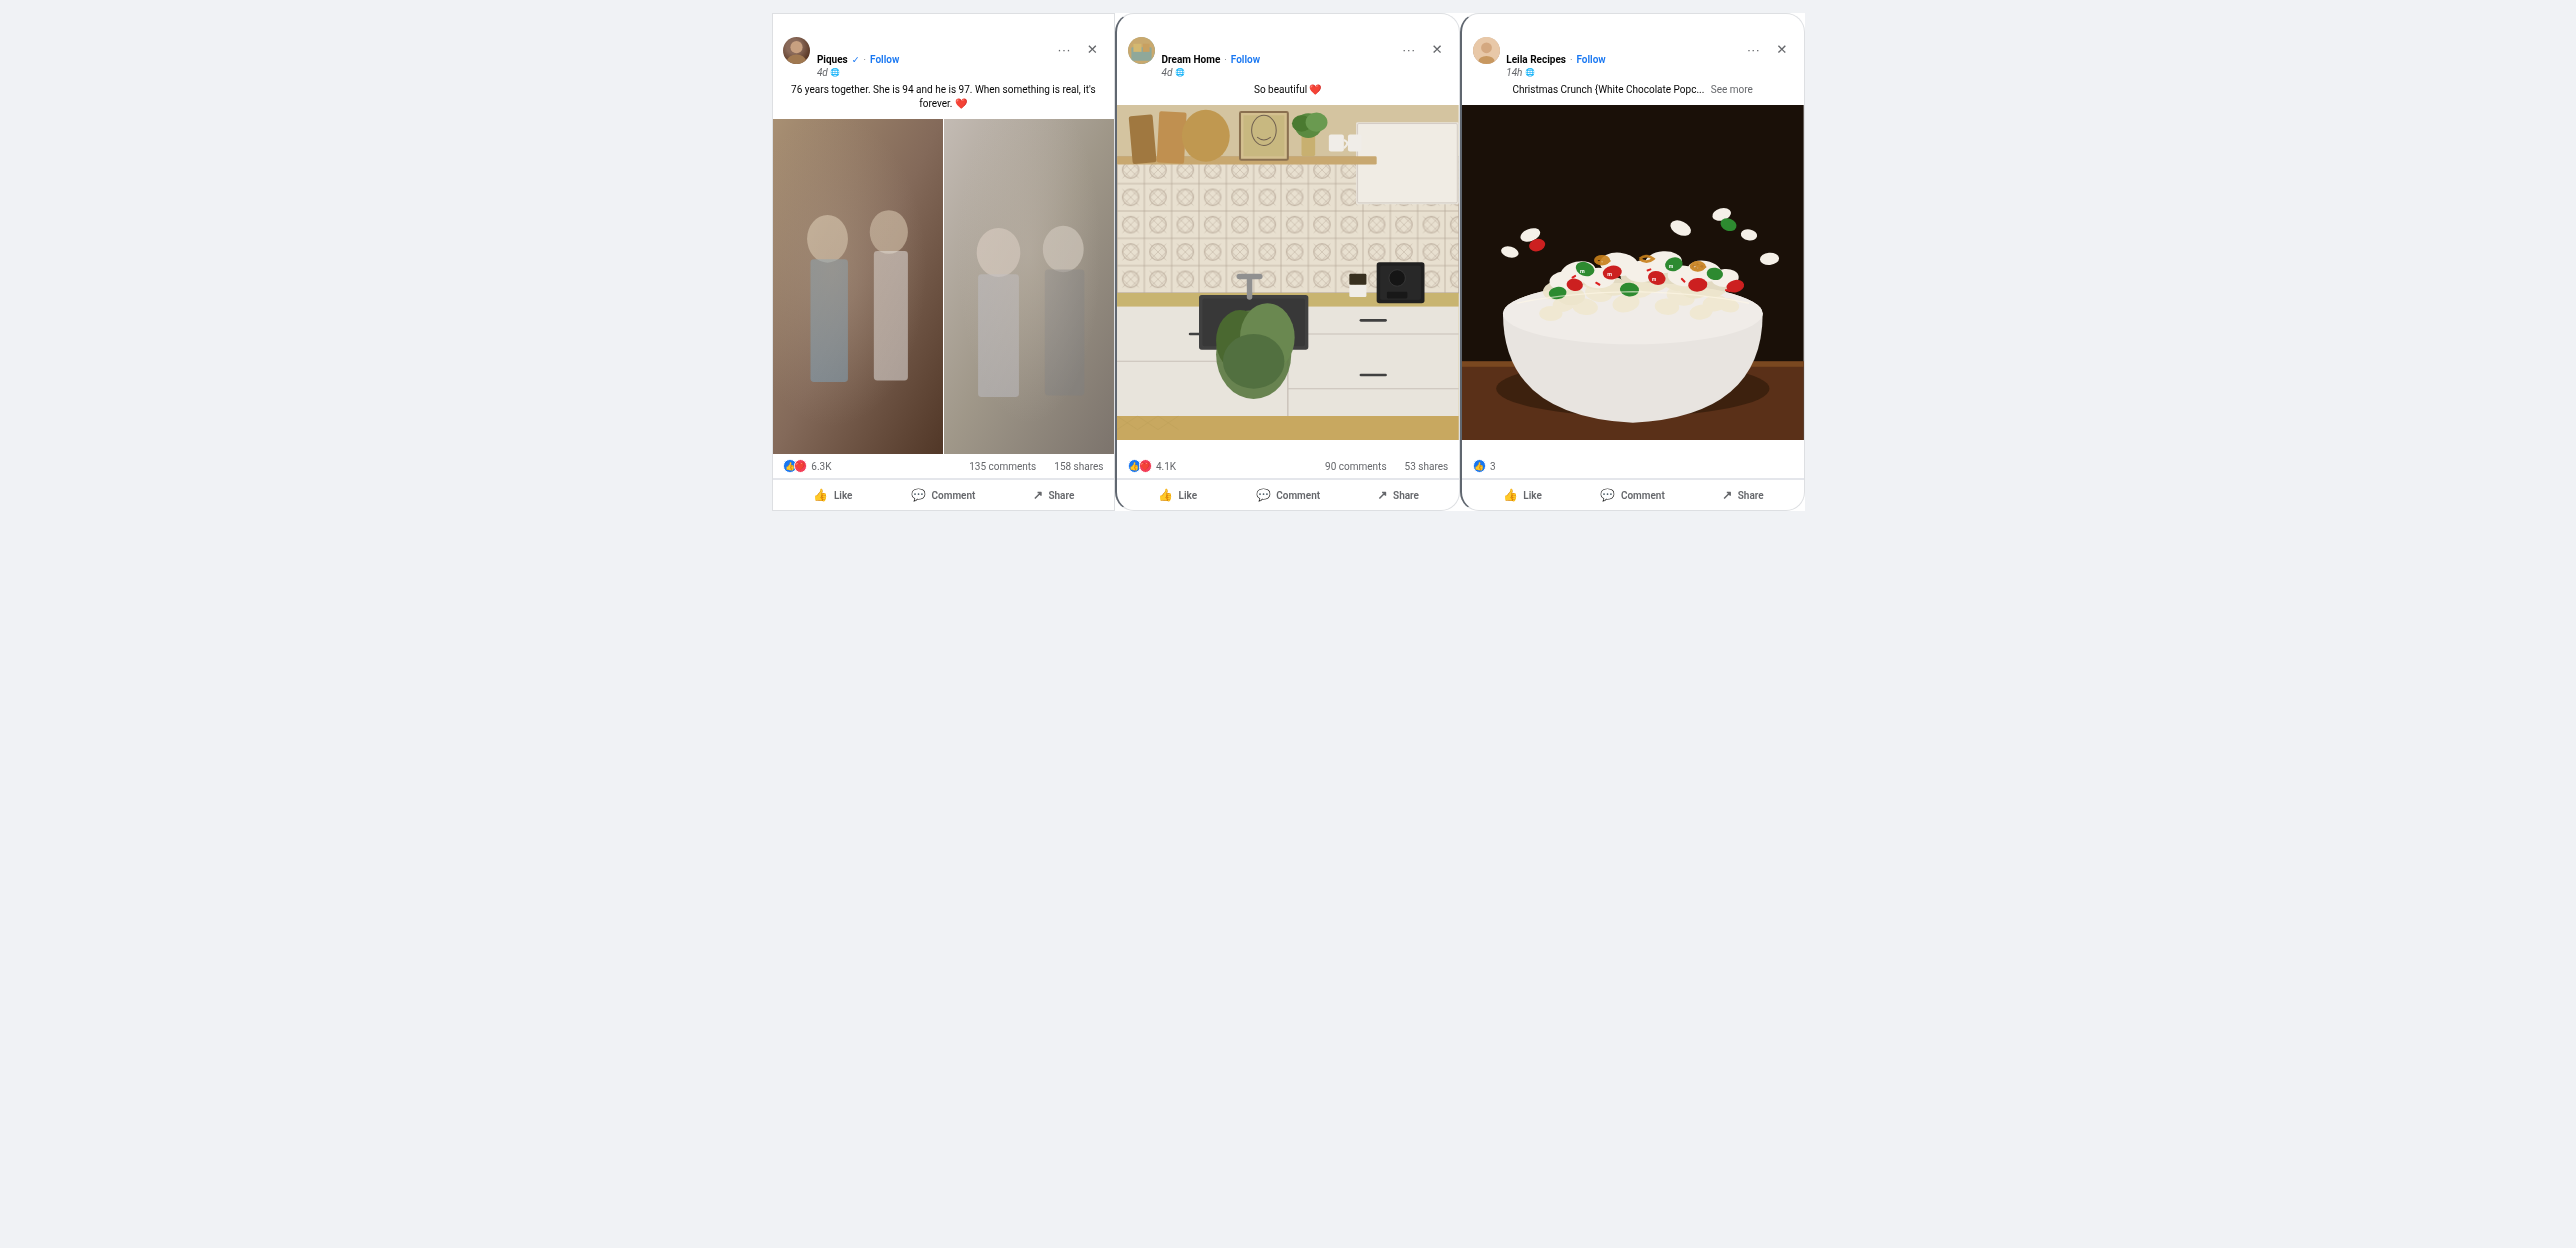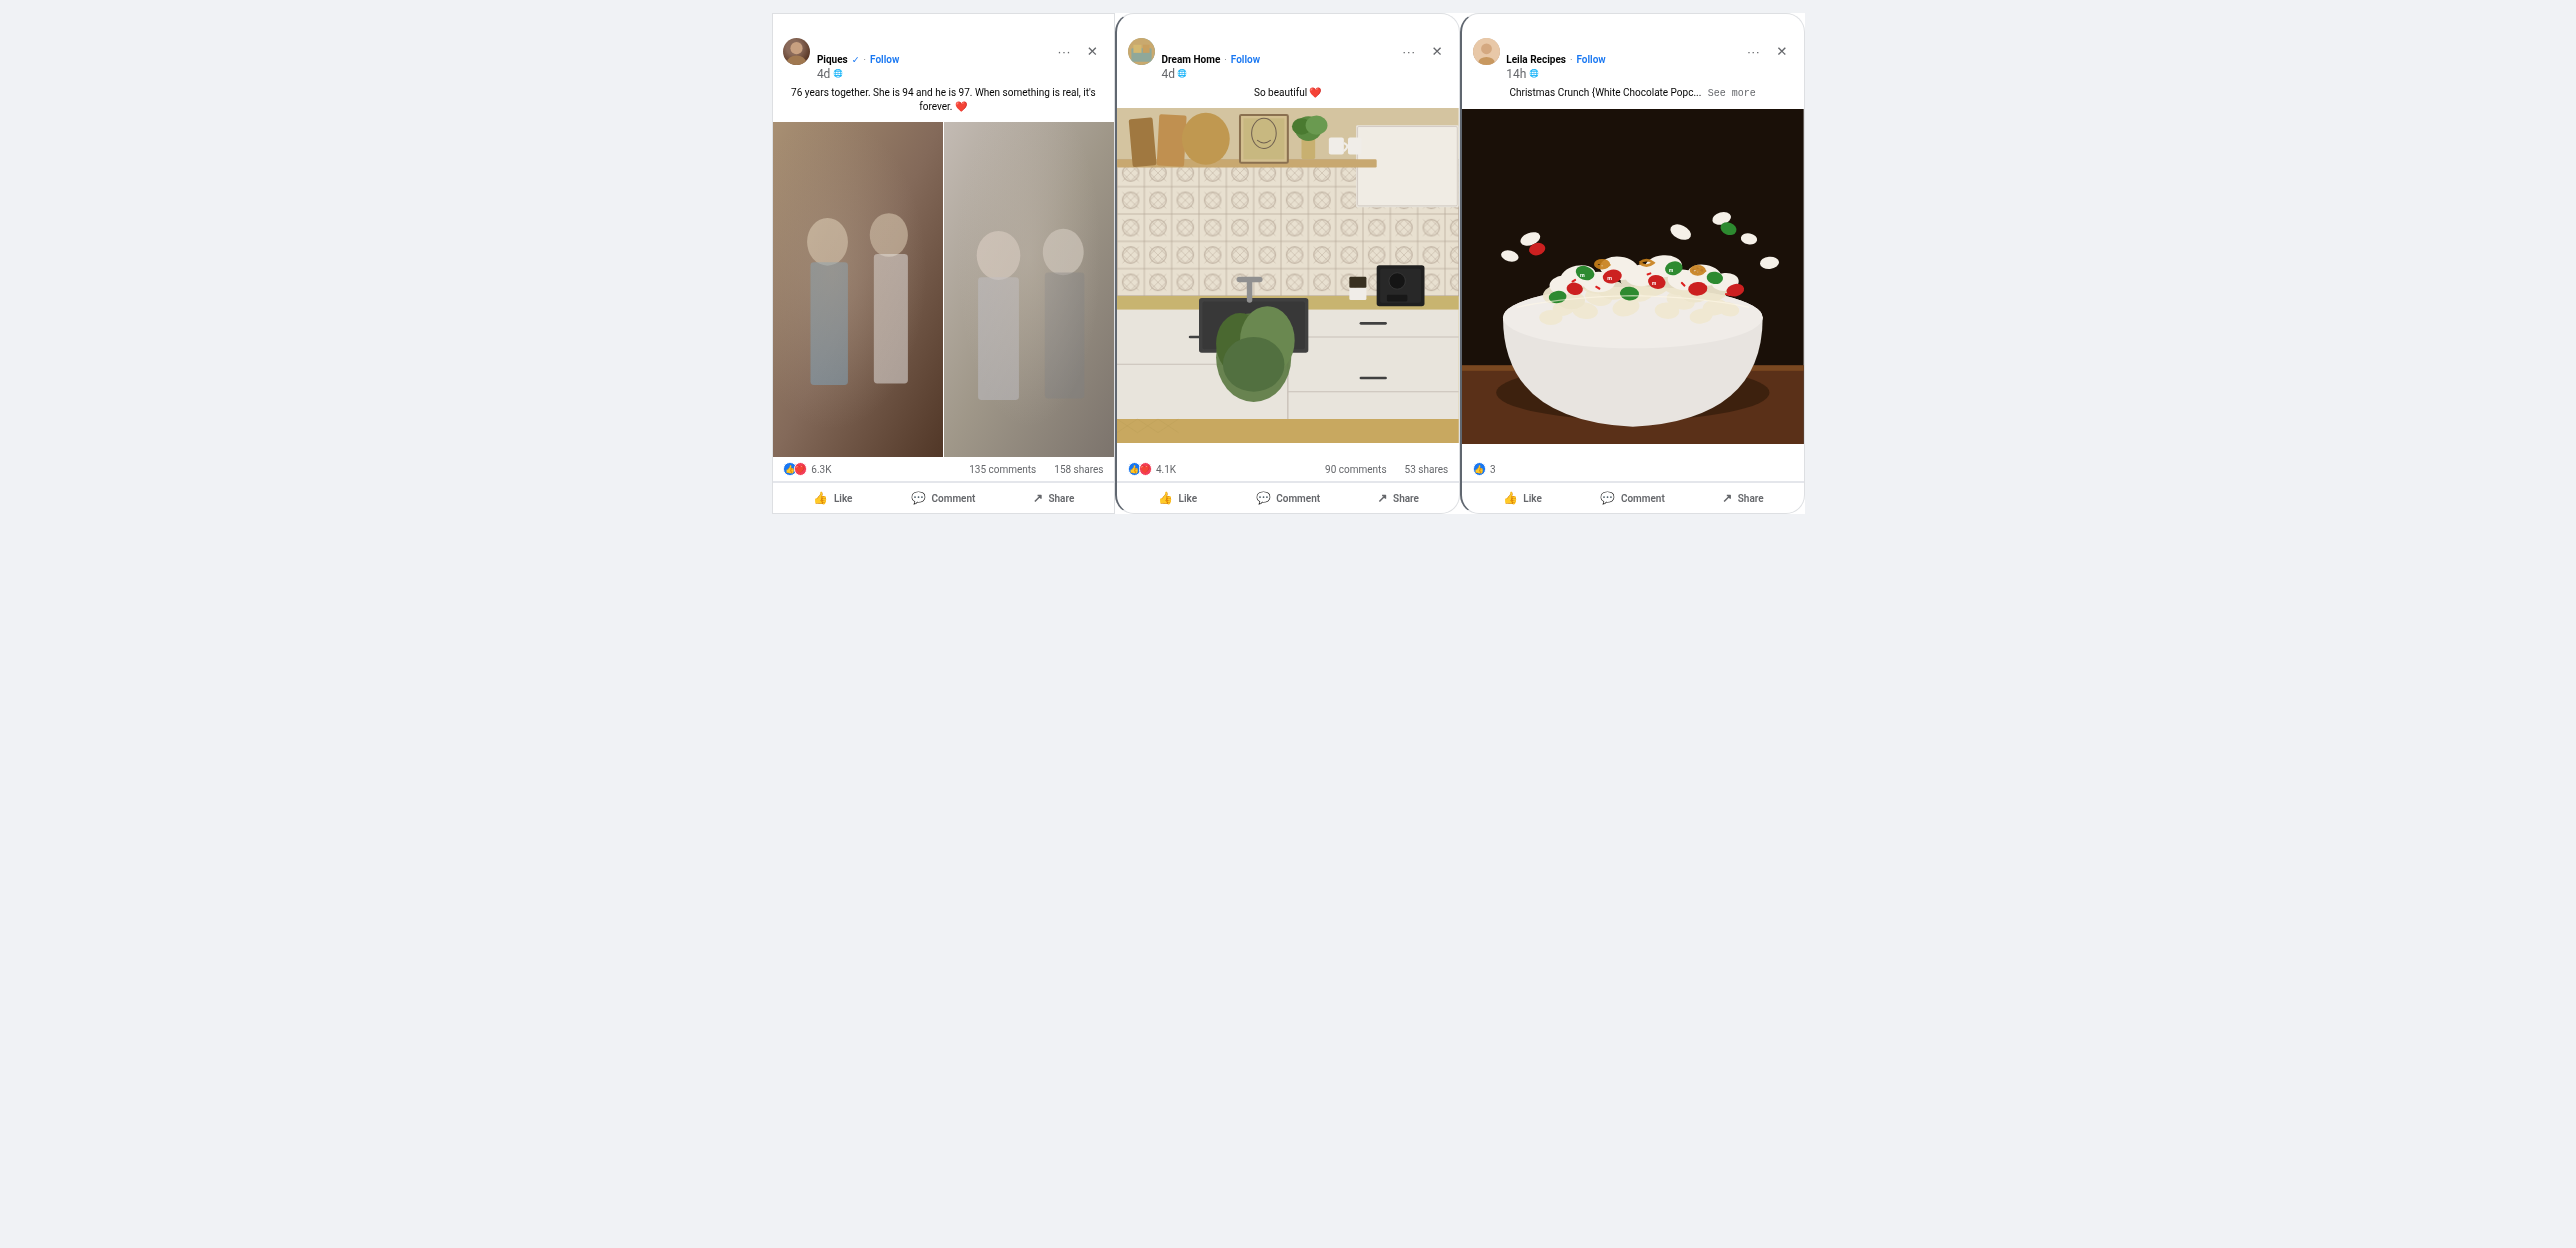--- a/index.html
+++ b/index.html
@@ -105,22 +105,23 @@
       cursor: pointer;
       text-decoration: none;
     }
     .post-time-line {
       display: flex;
       align-items: center;
       gap: 2.7px;
       margin-top: 1.3px;
     }
     .post-time {
-      font-size: 12px;
-      color: #65676b;
+      font-size: 10px;
+      color: #65676b;
+      font-style: italic;
     }
     .globe-icon {
       color: #65676b;
       font-size: 8px;
     }
     .header-actions {
       display: flex;
       align-items: center;
       gap: 5.4px;
       margin-left: auto;
@@ -257,21 +258,20 @@
       font-family: inherit;
     }
     .action-icon {
       font-size: 12px;
     }
     .see-more-link {
       color: #65676b;
       cursor: pointer;
       font-size: 10px;
       margin-left: 4px;
-      font-family: Liberation Mono, monospace;
     }
   </style>
 </head>
 <body>
 
 <div class="feed-container">
 
   <div class="post-card">
     <div class="post-header">
       <div class="avatar">

